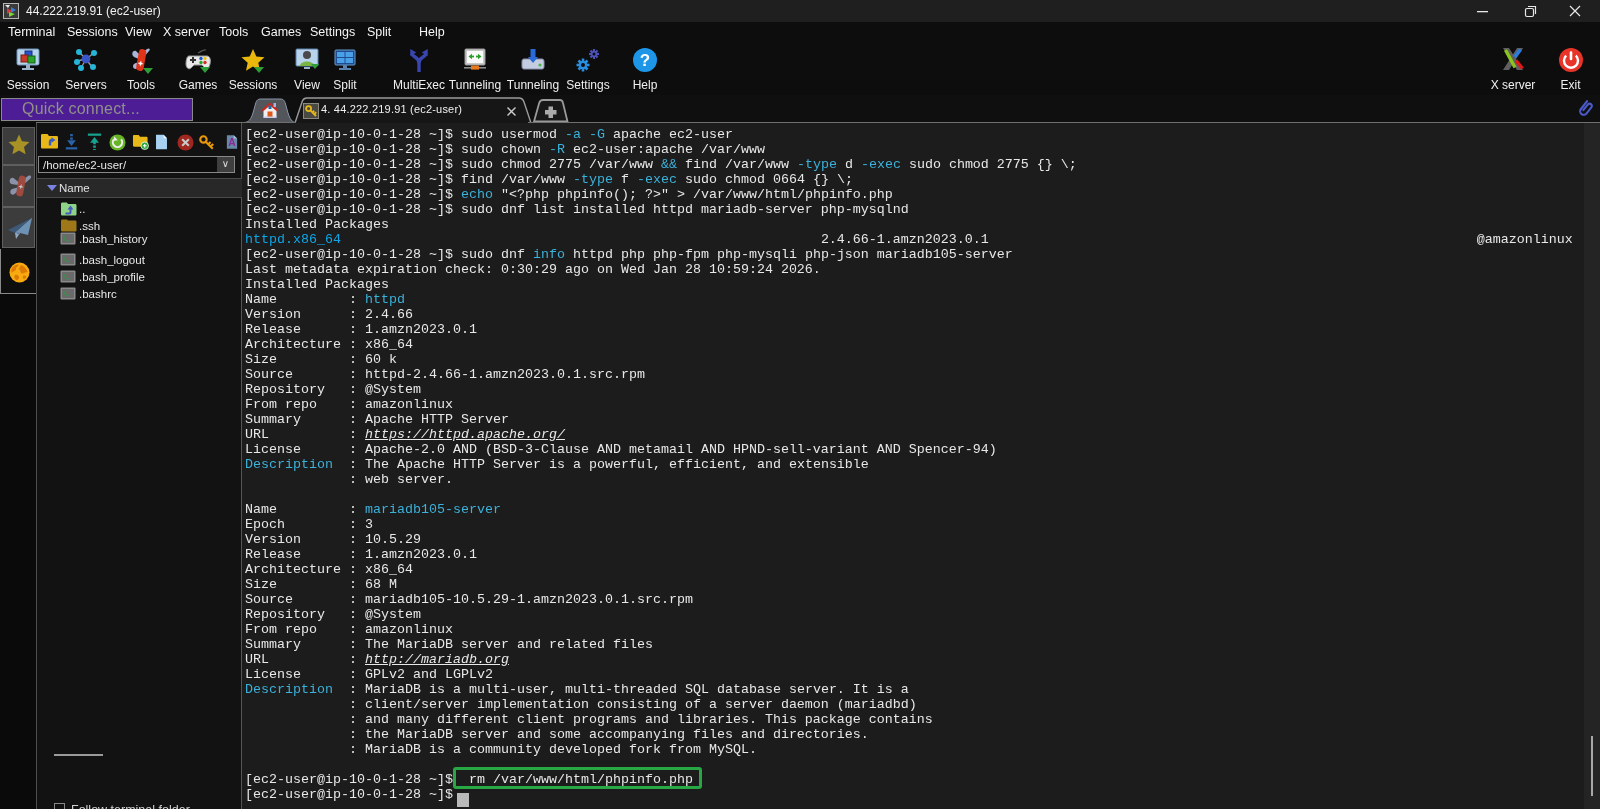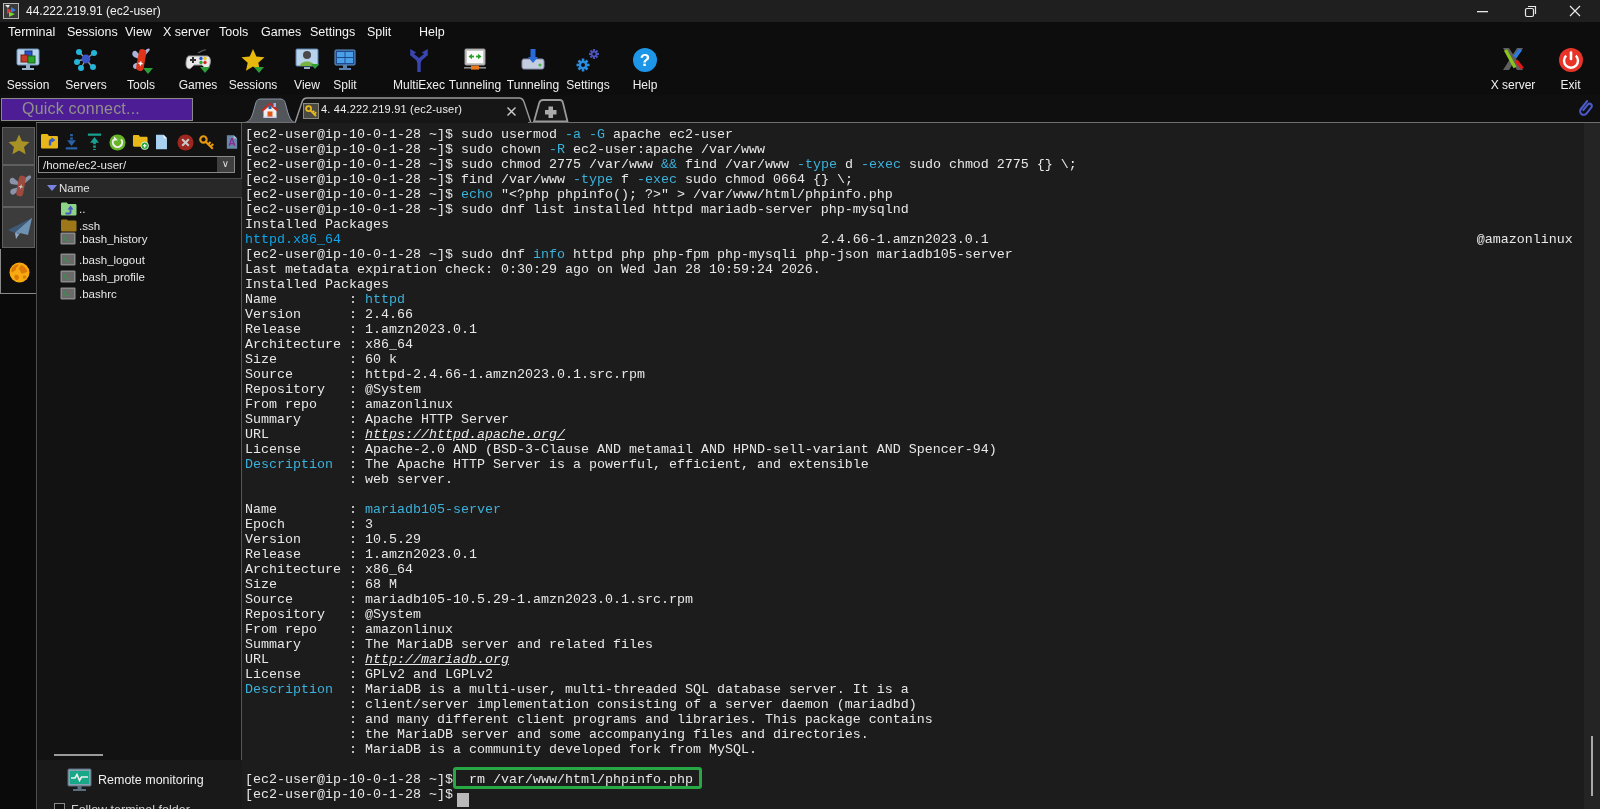--- a/index.html
+++ b/index.html
@@ -420,30 +420,20 @@
   </div>
   <div class="frow" style="top:163px;">
     <svg class="ficon" width="16" height="13" viewBox="0 0 16 13">
       <rect x="0.5" y="0.5" width="15" height="12" rx="1" fill="#8a8a8a"></rect>
       <rect x="2" y="2" width="12" height="9" fill="#6a6a6a"></rect>
       <path d="M3.5 4 L5.5 6 L3.5 8 M6 8.5 L9 8.5" stroke="#3e8e4e" stroke-width="1.2" fill="none"></path>
     </svg>
     <span class="fname">.bashrc</span>
   </div>
   <div id="grip"></div>
-  <div id="rmon">
-    <svg style="position:absolute;left:30px;top:8px;" width="25" height="24" viewBox="0 0 25 24">
-      <rect x="1" y="1" width="23" height="17" rx="1" fill="#8aa0b0" stroke="#5a7080"></rect>
-      <rect x="3" y="3" width="19" height="13" fill="#18a888"></rect>
-      <path d="M4 10 L8 10 L10 6.5 L12.5 12.5 L14.5 9 L21 9" fill="none" stroke="#f0f0f0" stroke-width="1.6"></path>
-      <rect x="10.5" y="18" width="4" height="3" fill="#5a7080"></rect>
-      <rect x="6" y="21" width="13" height="2" fill="#5a7080"></rect>
-    </svg>
-    <span style="position:absolute;left:61px;top:13px;font-size:12.5px;color:#f0f0f0;">Remote monitoring</span>
-  </div>
   <div style="position:absolute;left:17px;top:680px;width:11px;height:11px;border:1px solid #888;background:#111;"></div>
   <span style="position:absolute;left:34px;top:680px;font-size:12.5px;color:#d0d0d0;">Follow terminal folder</span>
 </div>
 <div id="terminal">
   <pre id="termpre">[ec2-user@ip-10-0-1-28 ~]$ sudo usermod <span class="c">-a</span> <span class="c">-G</span> apache ec2-user
 [ec2-user@ip-10-0-1-28 ~]$ sudo chown <span class="c">-R</span> ec2-user:apache /var/www
 [ec2-user@ip-10-0-1-28 ~]$ sudo chmod 2775 /var/www <span class="c">&amp;&amp;</span> find /var/www <span class="c">-type</span> d <span class="c">-exec</span> sudo chmod 2775 {} \;
 [ec2-user@ip-10-0-1-28 ~]$ find /var/www <span class="c">-type</span> f <span class="c">-exec</span> sudo chmod 0664 {} \;
 [ec2-user@ip-10-0-1-28 ~]$ <span class="c">echo</span> "&lt;?php phpinfo(); ?&gt;" &gt; /var/www/html/phpinfo.php
 [ec2-user@ip-10-0-1-28 ~]$ sudo dnf list installed httpd mariadb-server php-mysqlnd

